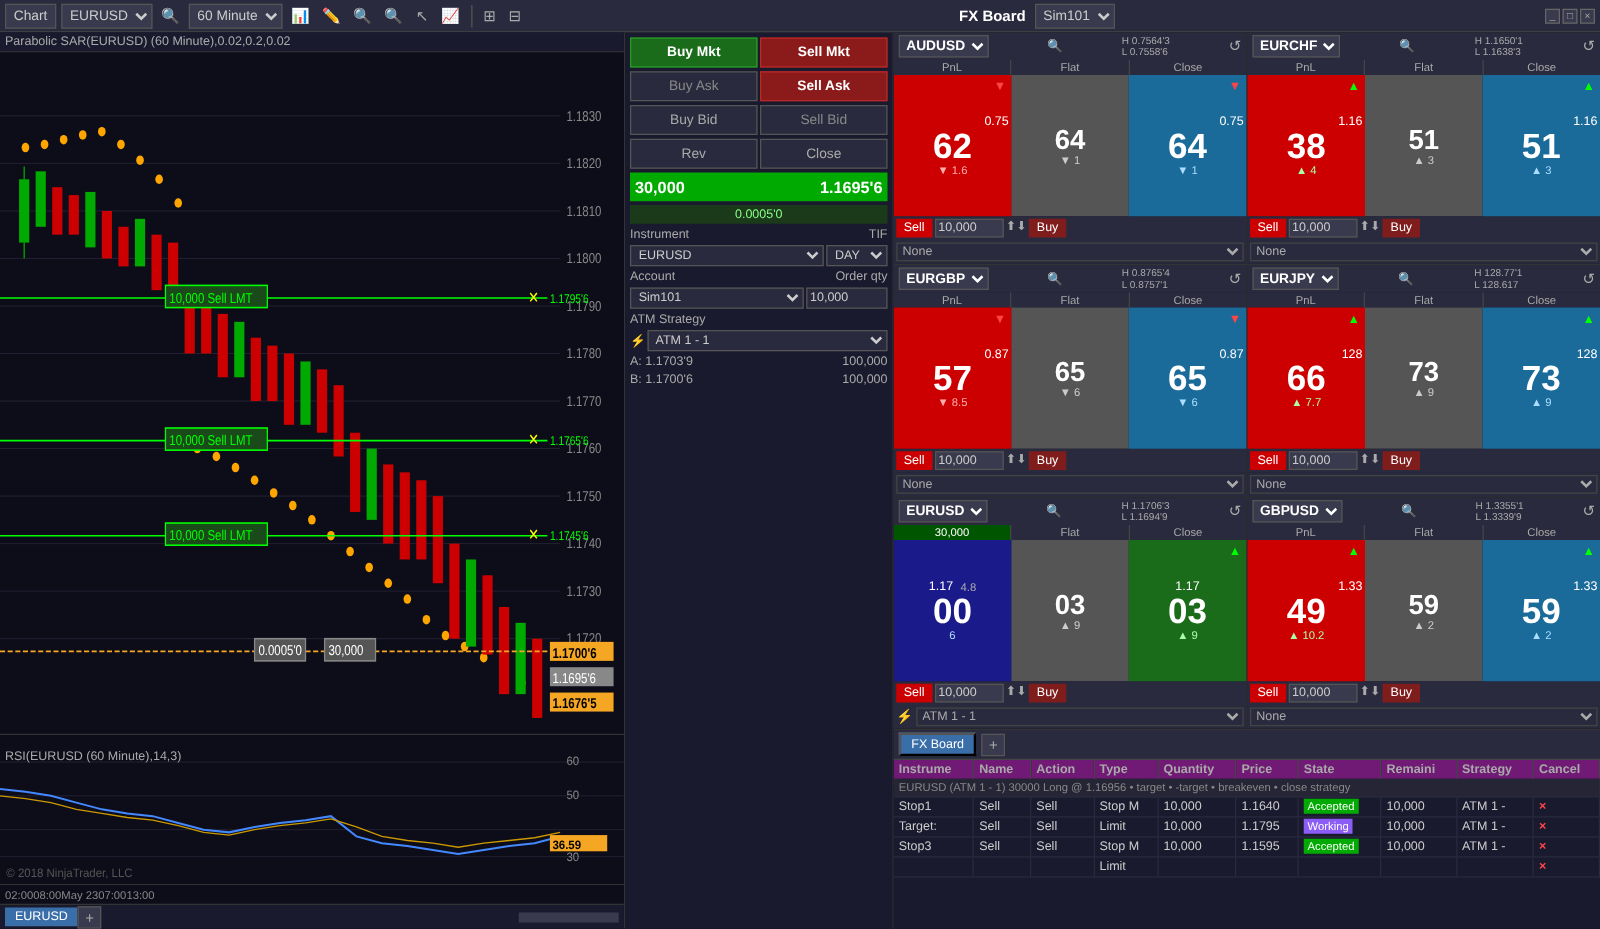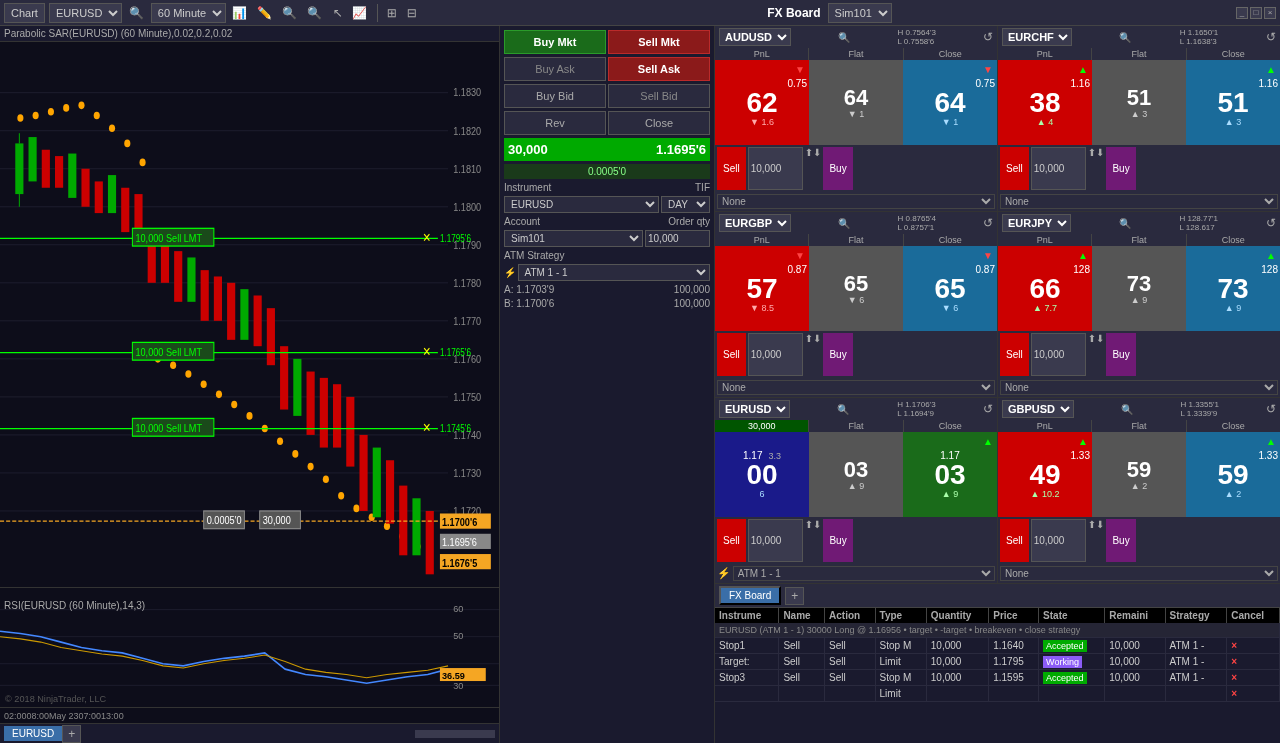--- a/index.html
+++ b/index.html
@@ -396,24 +396,24 @@
     .pair-action-sell {
       background: #cc0000;
       color: #fff;
       border: none;
       padding: 2px 6px;
       font-size: 10px;
       cursor: pointer;
     }
     
     .pair-action-buy {
-      background: #701a75;
+      background: #7f1d1d;
       color: #fff;
       border: none;
-      padding: 16px 6px;
+      padding: 2px 6px;
       font-size: 10px;
       cursor: pointer;
     }
     
     .pair-qty-input {
       background: #3a3a4e;
       border: 1px solid #555;
       color: #ccc;
       font-size: 10px;
       width: 55px;
@@ -468,21 +468,21 @@
       overflow-y: auto;
     }
     
     .orders-table table {
       width: 100%;
       border-collapse: collapse;
       font-size: 10px;
     }
     
     .orders-table th {
-      background: #000000;
+      background: #701a75;
       color: #aaa;
       padding: 2px 4px;
       text-align: left;
       border-right: 1px solid #444;
       white-space: nowrap;
     }
     
     .orders-table td {
       padding: 2px 4px;
       border-bottom: 1px solid #2a2a3e;
@@ -1010,21 +1010,21 @@
         </div>
         <div style="display:flex;background:#2a2a3e;font-size:9px;color:#aaa;">
           <div style="flex:1;text-align:center;padding:1px;border-right:1px solid #444;background:#005500;color:#fff;">30,000</div>
           <div style="flex:1;text-align:center;padding:1px;border-right:1px solid #444;">Flat</div>
           <div style="flex:1;text-align:center;padding:1px;">Close</div>
         </div>
         <div class="pair-prices">
           <div style="flex:1;background:#1a1a8a;display:flex;flex-direction:column;align-items:center;justify-content:center;position:relative;padding:2px;">
             <div style="font-size:10px;color:#fff;display:flex;gap:6px;align-items:center;">
               <span>1.17</span>
-              <span style="font-size:9px;color:#aaa;">3.3</span>
+              <span style="font-size:9px;color:#aaa;">4.8</span>
             </div>
             <div class="price-big">00</div>
             <div style="font-size:9px;color:#aaddff;">6</div>
           </div>
           <div class="price-cell-flat">
             <div class="price-big" style="font-size:22px;">03</div>
             <div style="font-size:9px;color:#ccc;">▲ 9</div>
           </div>
           <div class="price-cell-buy-green" style="background:#1a6b1a;flex:1;display:flex;flex-direction:column;align-items:center;justify-content:center;position:relative;padding:2px;">
             <div style="font-size:10px;color:#fff;">1.17</div>

